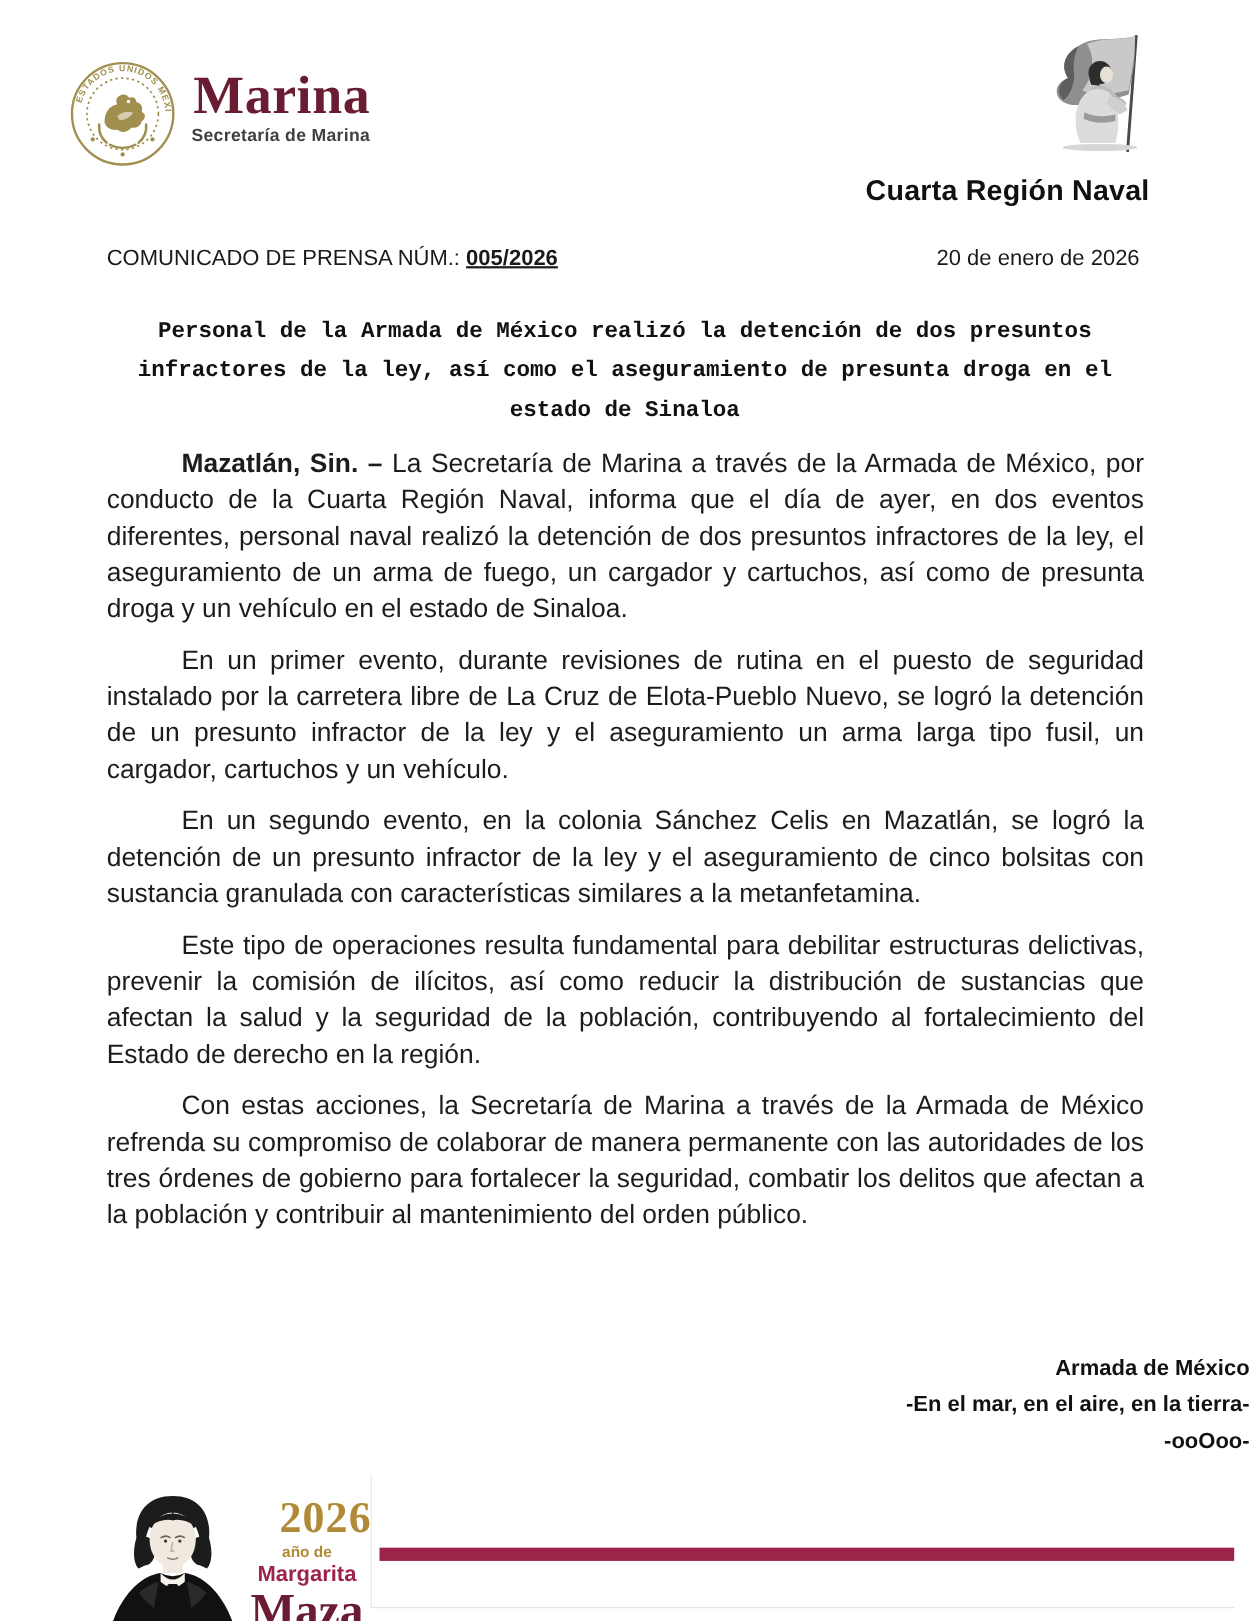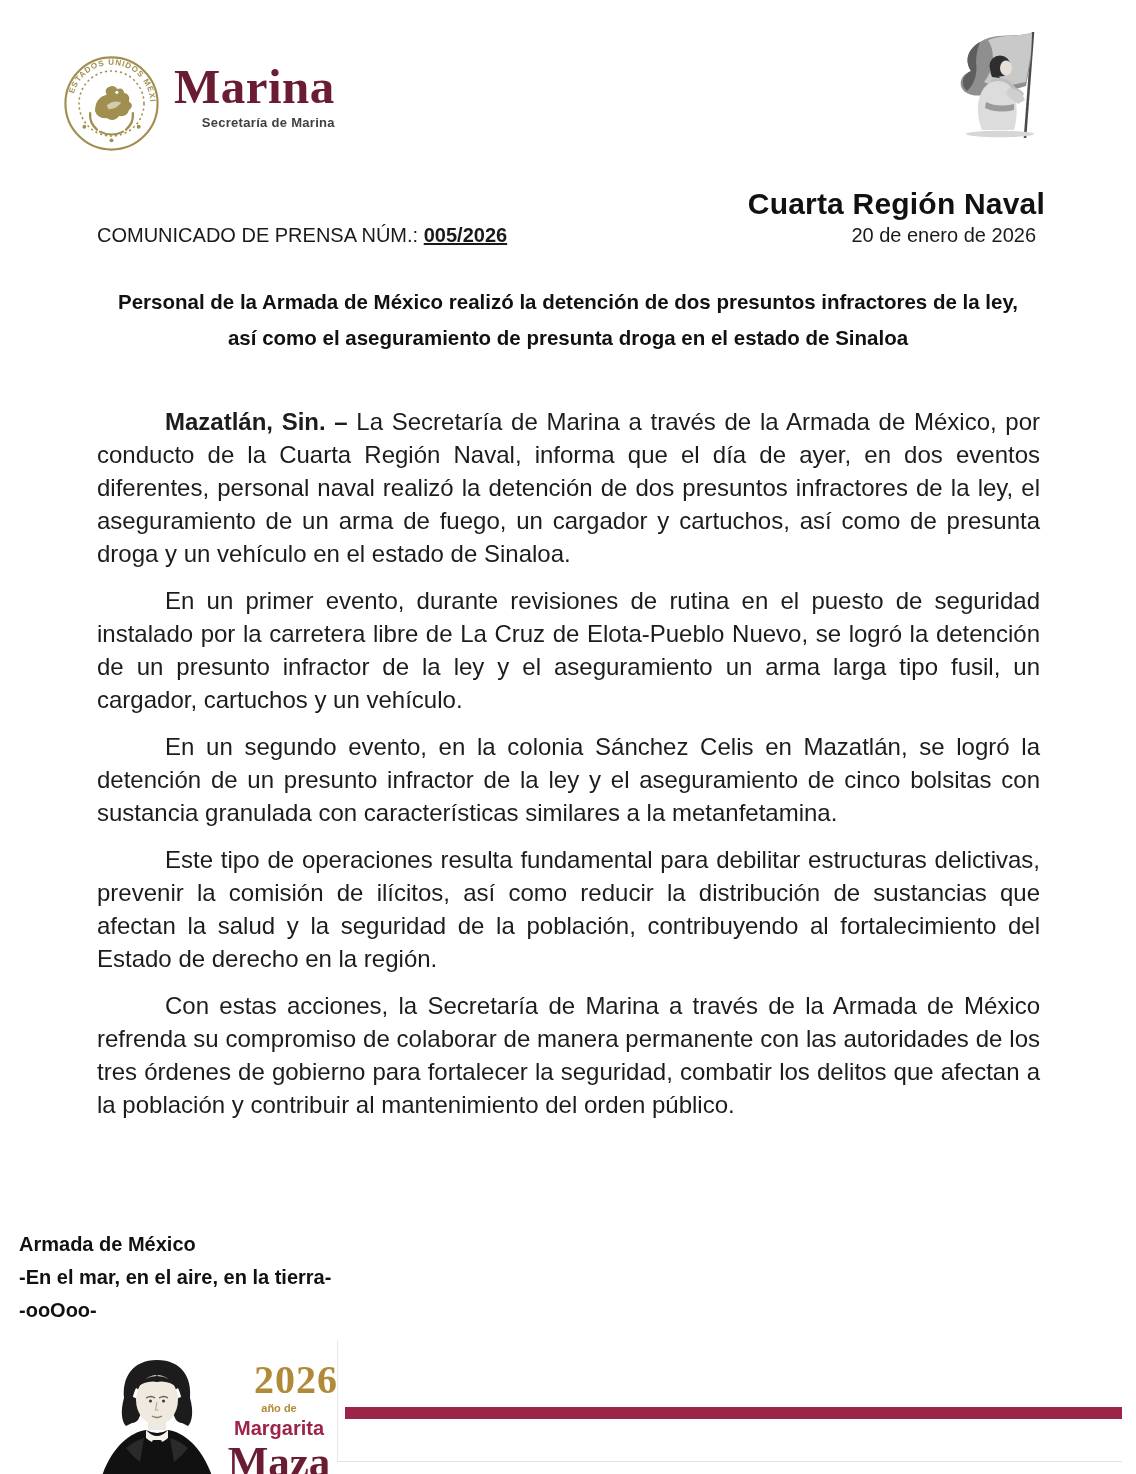--- a/index.html
+++ b/index.html
@@ -26,38 +26,37 @@
   .brand-text { margin-left: 14px; padding-top: 8px; text-align: right; }
   .wordmark {
     font-family: "Liberation Serif", serif;
     font-weight: bold;
     font-size: 49px;
     line-height: 48px;
     color: #691C32;
     letter-spacing: 0.5px;
   }
   .wordmark-sub {
-    font-size: 13px;
+    font-size: 16px;
     font-weight: bold;
     color: #404040;
     margin-top: 4px;
     letter-spacing: 0.3px;
   }
 
   
   .flag-art { position: absolute; left: 936px; top: 30px; width: 126px; height: 114px; }
   .region-title {
     position: absolute;
     top: 158px;
     right: 91px;
-    font-size: 30px;
+    font-size: 26px;
     font-weight: bold;
     color: #111111;
     letter-spacing: 0.2px;
-    margin-top: 29px;
   }
 
   
   .press-row {
     position: absolute;
     left: 97px; right: 100px; top: 224px;
     display: flex;
     justify-content: space-between;
     align-items: baseline;
     font-size: 20px;
@@ -71,20 +70,21 @@
 
   
   .doc-title {
     position: absolute;
     left: 110px; right: 110px; top: 284px;
     text-align: center;
     font-size: 20.5px;
     font-weight: bold;
     line-height: 36px;
     color: #111111;
+    font-family: Liberation Mono, monospace;
   }
 
   
   .body-col {
     position: absolute;
     left: 97px; top: 405px;
     width: 943px;
   }
   .body-col p {
     font-size: 24px;
@@ -93,21 +93,21 @@
     text-indent: 68px;
     margin-bottom: 14px;
     color: #1c1c1c;
   }
   .lead-bold { font-weight: bold; }
 
   
   .closing {
     position: absolute;
     left: 0; right: 0; top: 1228px;
-    text-align: left;
+    text-align: right;
     font-size: 20px;
     font-weight: bold;
     line-height: 33px;
     color: #111111;
     padding-left: 19px;
   }
 
   
   .portrait { position: absolute; left: 86px; top: 1352px; width: 142px; height: 130px; }
   .year-block {
@@ -119,21 +119,21 @@
   }
   .year-big {
     font-family: "Liberation Serif", serif;
     font-weight: bold;
     font-size: 40px;
     color: #B08A36;
     letter-spacing: 1px;
     text-align: right;
   }
   .year-sub {
-    font-size: 11px;
+    font-size: 14px;
     font-weight: bold;
     color: #B08A36;
     margin-top: 3px;
   }
   .name-first {
     font-size: 20px;
     font-weight: bold;
     color: #9D2449;
     margin-top: 4px;
     text-align: center;

